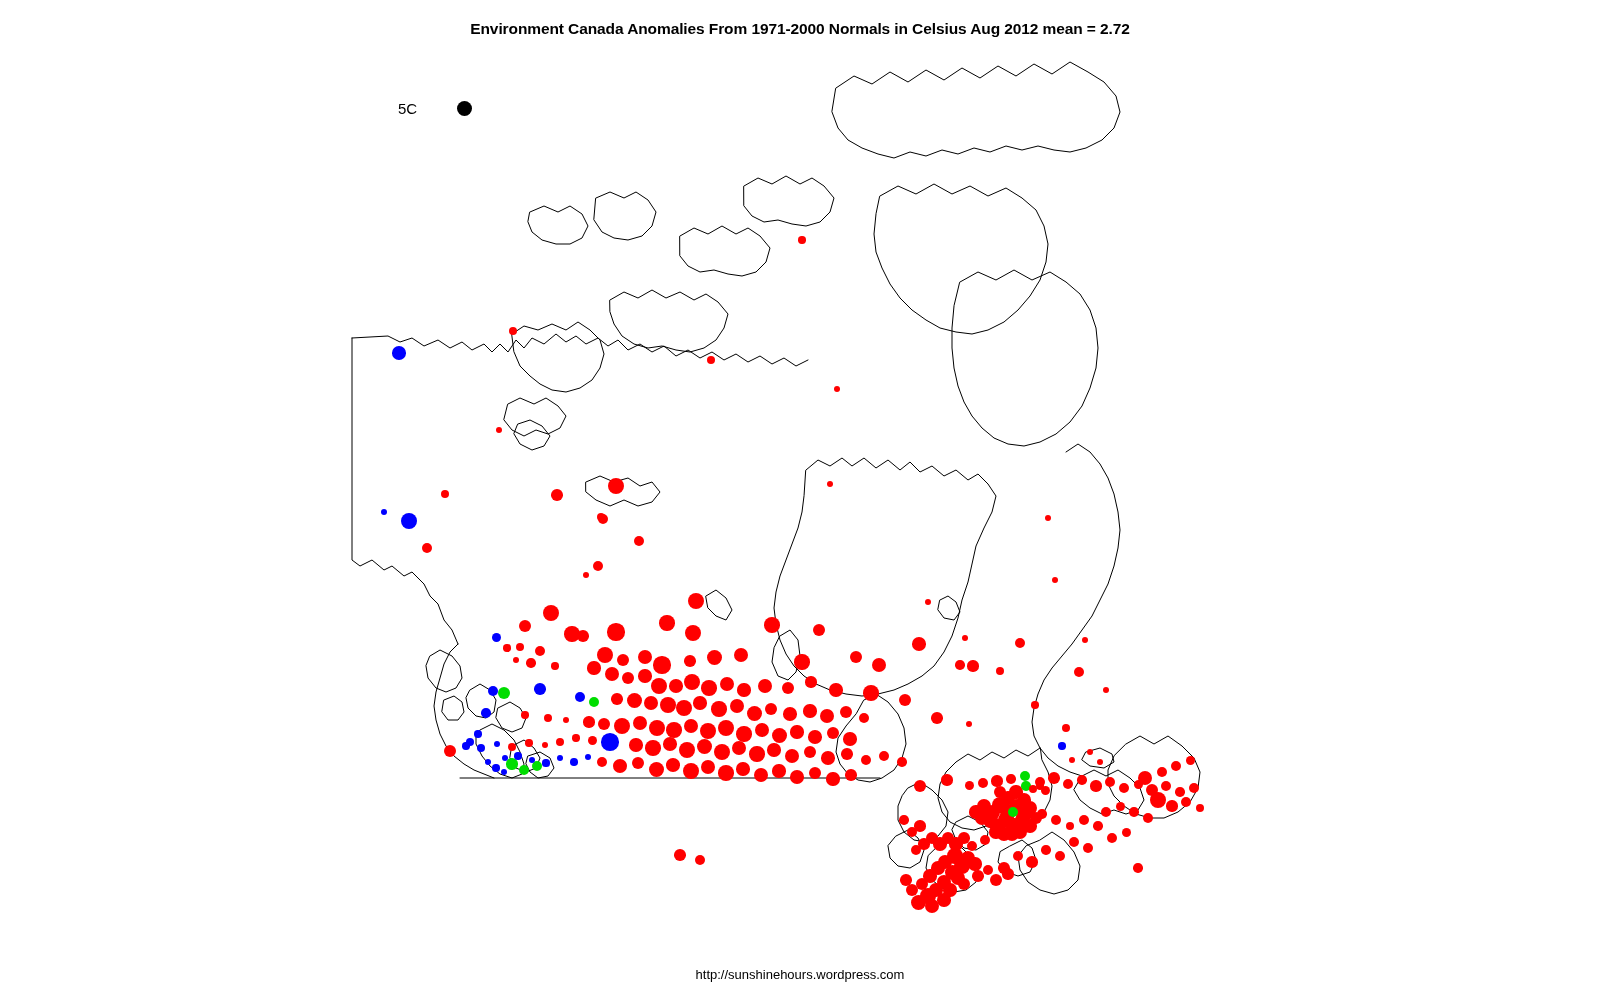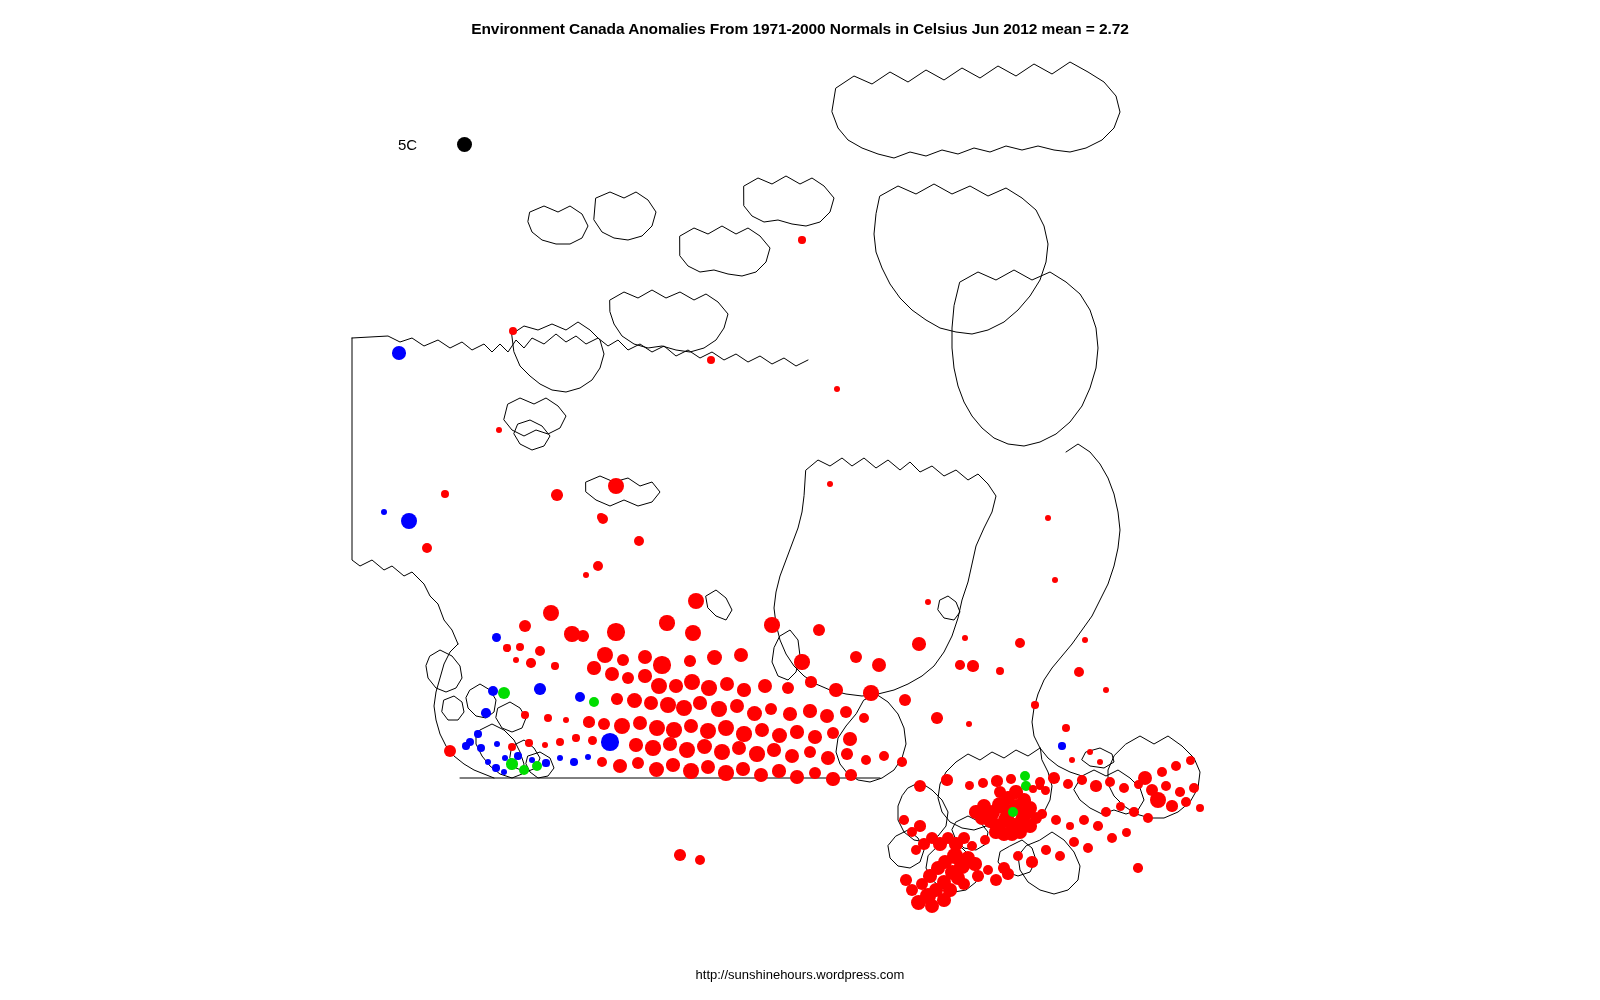--- a/index.html
+++ b/index.html
@@ -1,33 +1,33 @@
 <!DOCTYPE html>
 <html><head>
 <meta charset="utf-8">
 <style>
   html,body{margin:0;padding:0;background:#ffffff;}
   body{width:1600px;height:1000px;position:relative;overflow:hidden;
        font-family:"Liberation Sans", sans-serif;color:#000;}
   #chart-title{position:absolute;top:20px;left:0;width:1600px;text-align:center;
        font-size:15.5px;font-weight:bold;letter-spacing:-0.1px;white-space:nowrap;}
-  #legend{position:absolute;left:398px;top:136px;display:flex;align-items:center;text-align:center;}
+  #legend{position:absolute;left:398px;top:100px;display:flex;align-items:center;text-align:center;}
   #legend-label{font-size:15px;}
   #legend-dot{width:15px;height:15px;border-radius:50%;background:#000;margin-left:40px;}
   #map-area{position:absolute;left:0;top:0;width:1600px;height:1000px;}
   #map-svg{position:absolute;left:0;top:0;}
   #dot-layer{position:absolute;left:0;top:0;width:1600px;height:1000px;}
   .dot{position:absolute;border-radius:50%;}
   #footer-url{position:absolute;left:0;top:967px;width:1600px;text-align:center;
        font-size:13px;}
 </style>
 </head>
 <body>
 
-<div id="chart-title">Environment Canada Anomalies From 1971-2000 Normals in Celsius Jun 2012  mean = 2.72</div>
+<div id="chart-title">Environment Canada Anomalies From 1971-2000 Normals in Celsius Aug 2012  mean = 2.72</div>
 
 <div id="legend">
   <span id="legend-label">5C</span>
   <span id="legend-dot"></span>
 </div>
 
 <div id="map-area">
   <svg id="map-svg" width="1600" height="1000" viewBox="0 0 1600 1000" fill="none" stroke="#000000" stroke-width="1" stroke-linejoin="round" stroke-linecap="round">
 
     <path d="M352,338 L352,560 L360,566 L372,560 L384,570 L392,566 L404,576 L412,572

